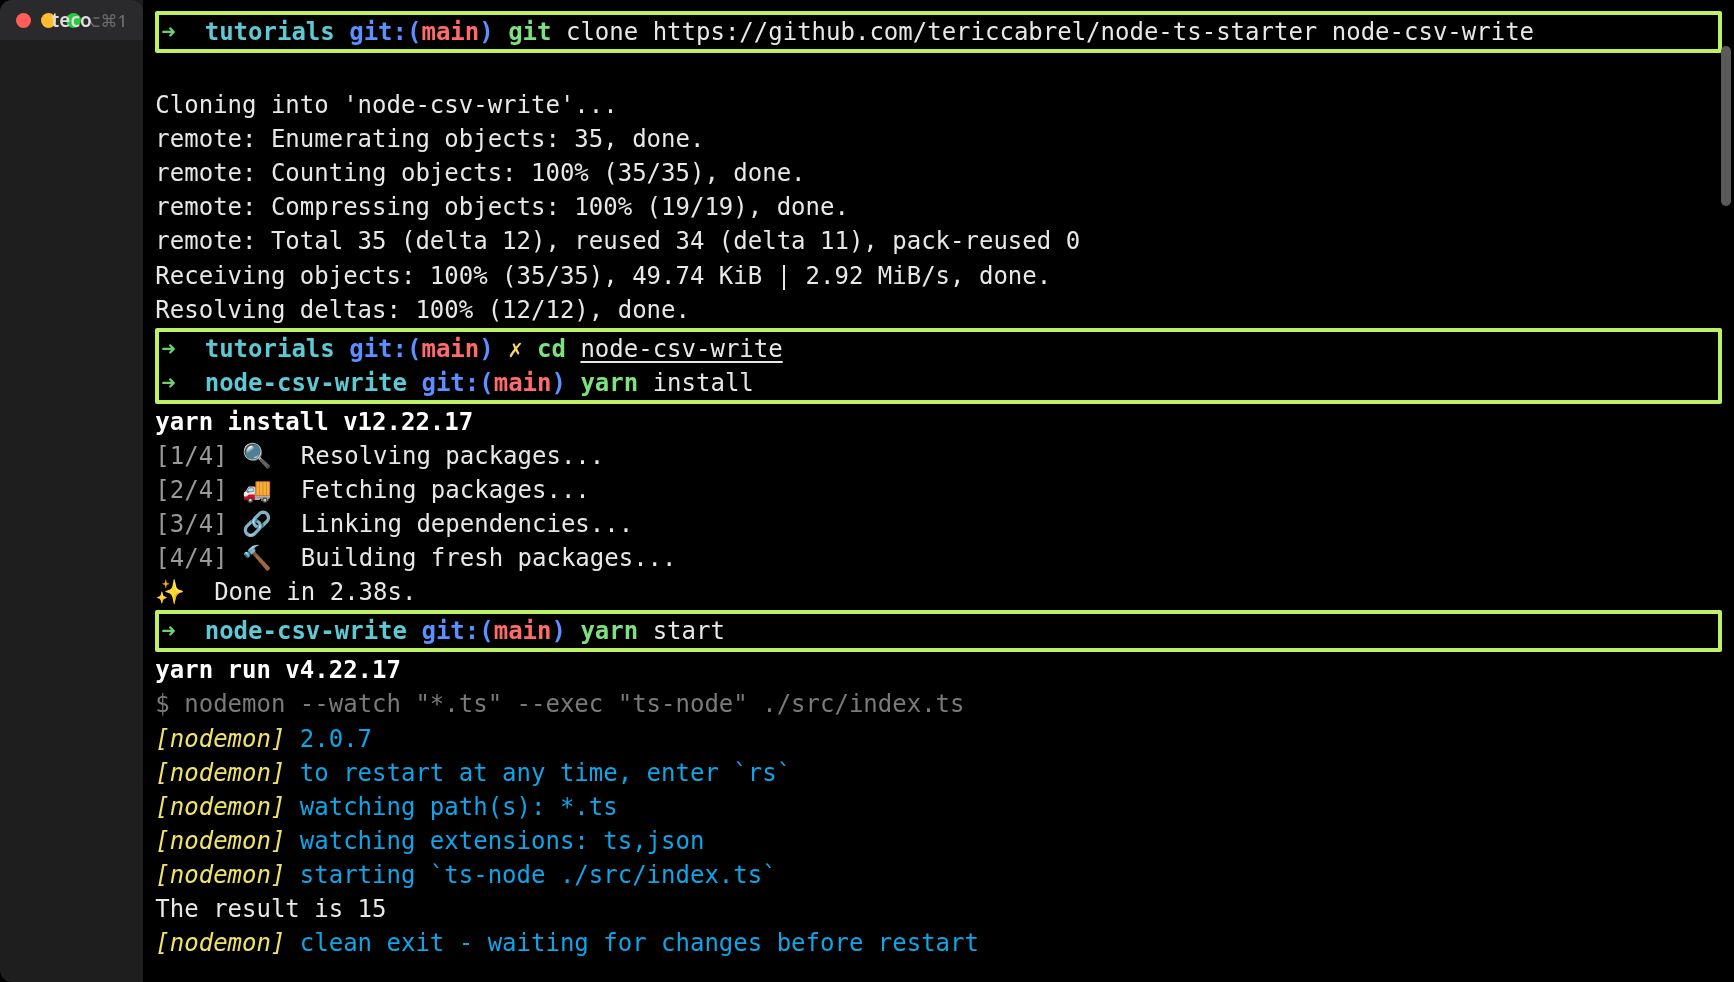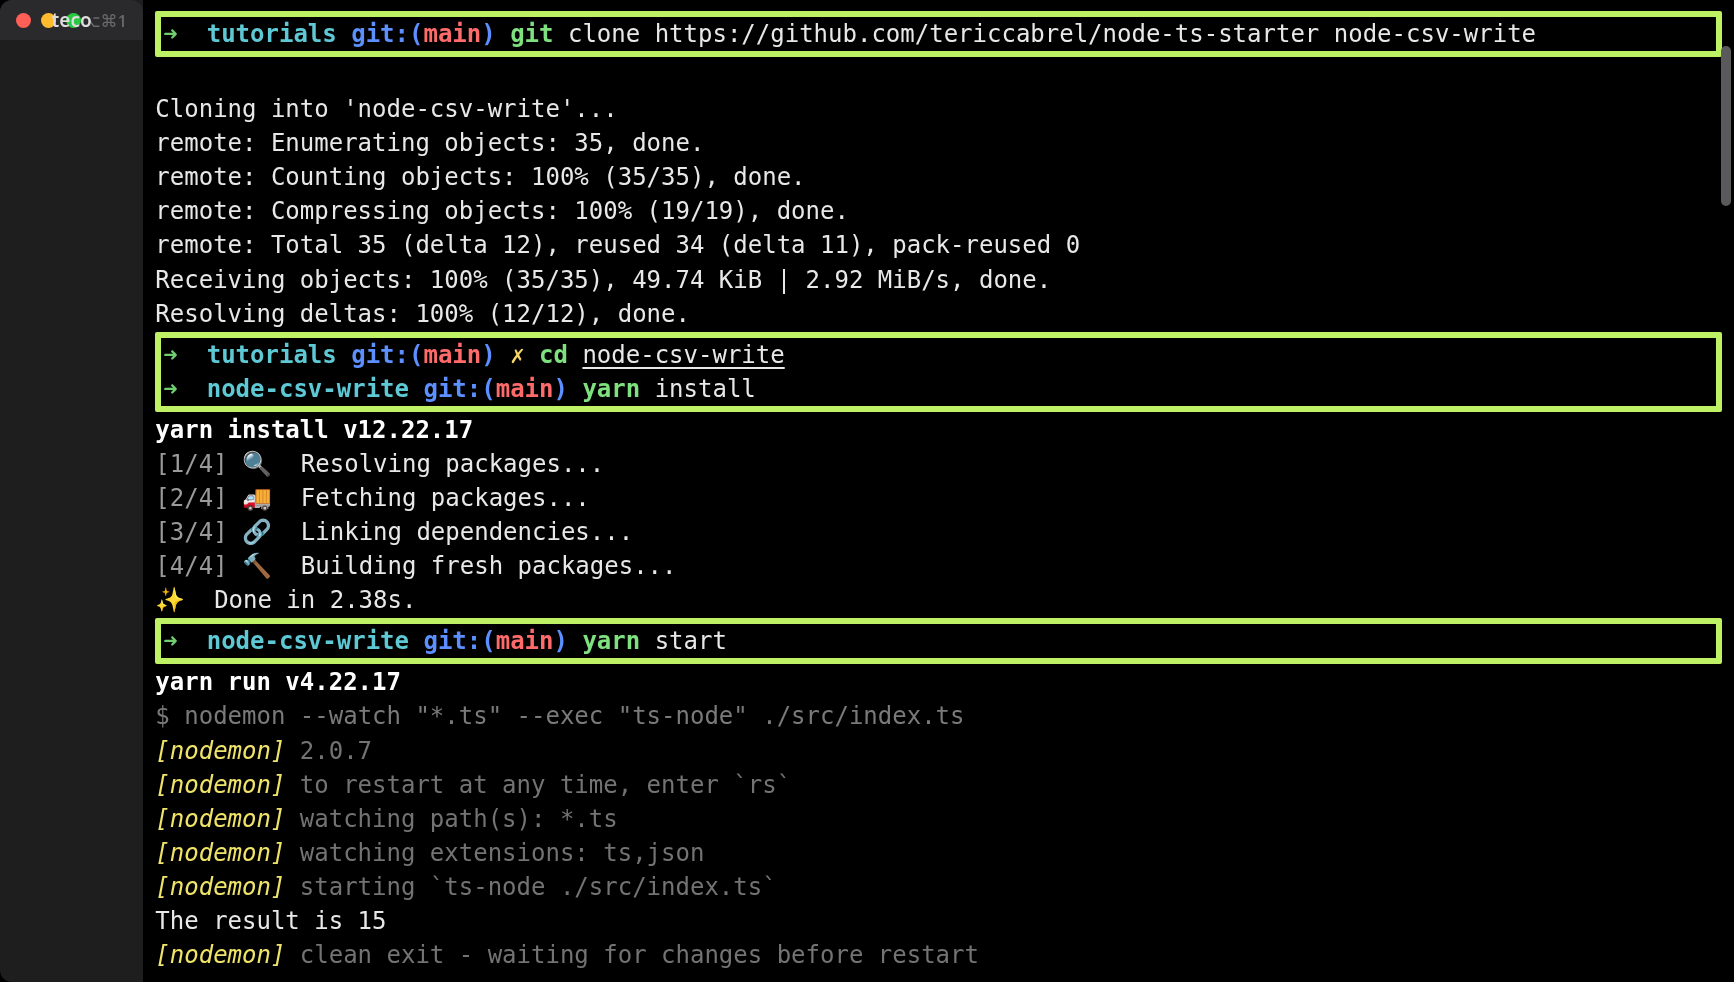--- a/index.html
+++ b/index.html
@@ -71,39 +71,39 @@
     position: absolute;
     right: 3px;
     top: 46px;
     width: 10px;
     height: 160px;
     background: #5a5a5c;
     border-radius: 5px;
   }
   .line { white-space: pre; }
   .highlight-box {
-    border: 6px solid #bef264;
+    border: 4px solid #bef264;
     border-radius: 2px;
     margin: 1px 0;
     padding: 0 2px;
   }
   .arrow   { color: #6fcf6f; font-weight: bold; }
   .cyan    { color: #5ec9d4; font-weight: bold; }
   .blue    { color: #5c8fff; font-weight: bold; }
   .red-t   { color: #ff6b6b; font-weight: bold; }
   .green   { color: #7ee07e; }
   .green-b { color: #7ee07e; font-weight: bold; }
   .white-b { color: #fff; font-weight: bold; }
   .yellow-t{ color: #f5d565; font-weight: bold; }
   .gray    { color: #9a9a9a; }
   .gray-d  { color: #7a7a7a; }
   .white   { color: #e8e8e8; }
   .underline { text-decoration: underline; text-underline-offset: 4px; }
   .nodemon-tag { color: #efe36a; font-style: italic; }
-  .nodemon-rest { color: #737373; }
+  .nodemon-rest { color: #0ea5e9; }
 </style>
 </head>
 <body>
 
 <div class="window">
   <div class="titlebar">
     <div class="traffic-lights">
       <div class="traffic-light red"></div>
       <div class="traffic-light yellow"></div>
       <div class="traffic-light green"></div>

